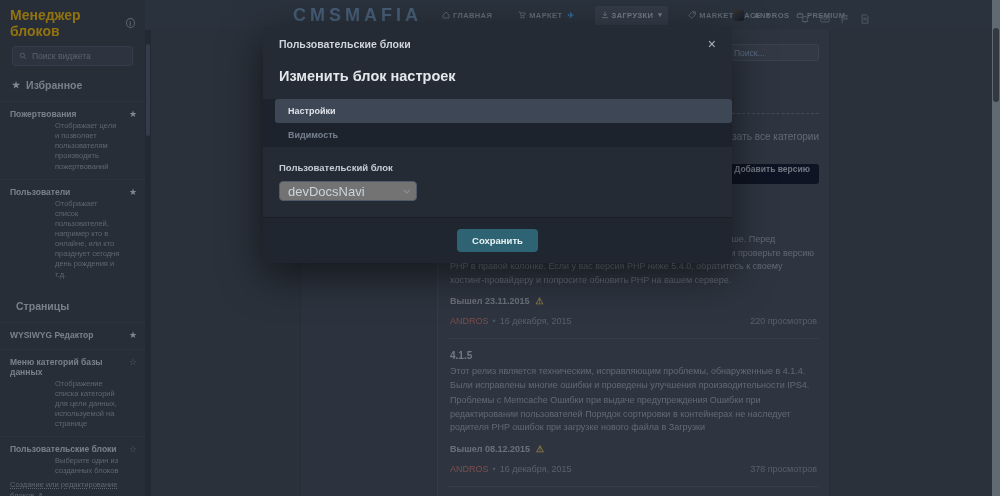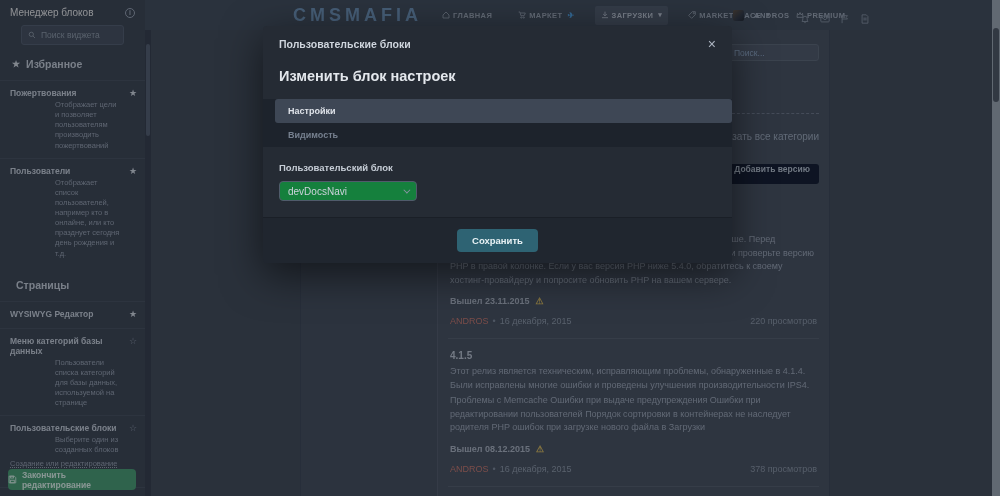--- a/index.html
+++ b/index.html
@@ -52,25 +52,25 @@
     font-weight:bold; color:#a8b0bd; }
   .warn-icon::before { content:"⚠"; color:#d9b959; font-size:9px; }
   .v-meta { display:flex; align-items:center; font-size:9px; color:#8c96a4; }
   .v-author { color:#c4756a; }
   .v-date::before { content:"•"; margin:0 4px; color:#7b8594; }
   .v-views { margin-left:auto; color:#8892a0; }
 
   
   .sidebar { position:absolute; left:0; top:0; width:145px; height:496px; background:#39414e; z-index:5; }
   .sb-head { display:flex; align-items:center; justify-content:space-between; padding:7px 10px 4px; }
-  .sb-title { font-size:10px; font-weight:normal; color:#e5e5e5; }
+  .sb-title { font-size:14px; font-weight:bold; color:#eab308; }
   .info-icon { width:10px; height:10px; border:1px solid #96a0ae; border-radius:50%; color:#96a0ae;
     font-size:7px; font-weight:bold; display:grid; place-items:center; }
   .info-icon::before { content:"i"; }
-  .sb-search { margin:3px 21px 0; height:20px; background:#434c5a; border:1px solid #515b6b;
+  .sb-search { margin:3px 12px 0; height:20px; background:#434c5a; border:1px solid #515b6b;
     border-radius:3px; display:flex; align-items:center; gap:5px; padding:0 6px; }
   .sb-search svg { width:8px; height:8px; stroke:#8d97a5; fill:none; stroke-width:1.3; flex:none; }
   .sb-search input { background:transparent; border:none; outline:none; width:100%; font-size:8.5px;
     color:#aeb6c2; font-family:"Liberation Sans", sans-serif; }
   .sb-search input::placeholder { color:#8d97a5; }
   .sb-section { display:flex; align-items:center; gap:6px; padding:13px 12px 10px; font-size:10.5px;
     font-weight:bold; color:#c2c9d3; }
   .sb-section .star { position:static; }
   .s-item { position:relative; padding:7px 24px 7px 10px; border-top:1px solid #434b59; }
   .s-item-title { font-size:8.5px; font-weight:bold; color:#c3cad4; margin-bottom:2px; }
@@ -101,22 +101,22 @@
   .m-head { display:flex; align-items:center; justify-content:space-between; padding:11px 16px 4px; }
   .m-head-title { font-size:10.5px; font-weight:bold; color:#cfd5dd; }
   .m-close { font-size:14px; color:#aeb6c2; line-height:1; }
   .m-close::before { content:"×"; }
   .m-title { font-size:14.5px; font-weight:bold; color:#e3e7ec; padding:13px 16px 15px; }
   .m-tabs { background:#1d232c; padding:0 0 0 12px; display:flex;flex-direction:column; }
   .m-tab { padding:7px 13px; font-size:9px; font-weight:bold; color:#76808f; }
   .m-tab.active { background:#3e4755; color:#dfe3e9; border-radius:3px; }
   .m-body { padding:15px 16px 16px; }
   .m-label { font-size:9.5px; font-weight:bold; color:#c6cdd6; margin-bottom:8px; }
-  .m-select { width:138px; height:20px; background:#15803d; border:1px solid #505b6b; border-radius:4px;
-    display:flex; align-items:center; justify-content:space-between; padding:0 8px; font-size:10px;
+  .m-select { width:138px; height:20px; background:#737373; border:1px solid #505b6b; border-radius:4px;
+    display:flex; align-items:center; justify-content:space-between; padding:0 8px; font-size:13px;
     color:#cdd3dc; }
   .chevron { width:5px; height:5px; border-right:1.2px solid #8a95a5; border-bottom:1.2px solid #8a95a5;
     transform:rotate(45deg) translateY(-2px); }
   .m-foot { background:#20262f; border-top:1px solid #1a1f27; padding:11px; display:flex; justify-content:center; }
   .save-btn { background:#2e6373; color:#e8f2f5; font-size:9.5px; font-weight:bold; padding:6px 15px;
     border-radius:4px; }
 </style>
 </head>
 <body>
 
@@ -282,43 +282,35 @@
     <div class="sb-section" style="padding-left:16px">
       <span>Страницы</span>
     </div>
 
     <div class="s-item">
       <div class="s-item-title">WYSIWYG Редактор</div>
       <span class="star filled"></span>
     </div>
     <div class="s-item">
       <div class="s-item-title">Меню категорий базы данных</div>
-      <div class="s-item-desc">Пользователи списка категорий для базы данных, используемой на странице</div>
+      <div class="s-item-desc">Отображение списка категорий для цели данных, используемой на странице</div>
       <span class="star"></span>
     </div>
     <div class="s-item">
       <div class="s-item-title">Пользовательские блоки</div>
       <div class="s-item-desc">Выберите один из созданных блоков</div>
       <div class="s-item-link">Создание или редактирование блоков</div>
       <span class="star"></span>
     </div>
     <div class="s-item">
       <div class="s-item-title">Импорт RSS</div>
 
       <span class="star"></span>
     </div>
 
-    <div class="finish-btn">
-      <svg viewBox="0 0 12 12">
-          <path d="M1.5 1.5h7l2 2v7h-9z"></path>
-          <rect x="3.5" y="7" width="5" height="3.5"></rect>
-          <rect x="3.5" y="1.5" width="4" height="2.5"></rect>
-        </svg>
-      <span>Закончить редактирование</span>
-    </div>
   </div>
 
   <div class="sb-scroll">
       <div class="sb-thumb"></div>
     </div>
   <div class="vp-scroll">
       <div class="vp-thumb"></div>
     </div>
 
   <div class="dim-overlay"></div>

